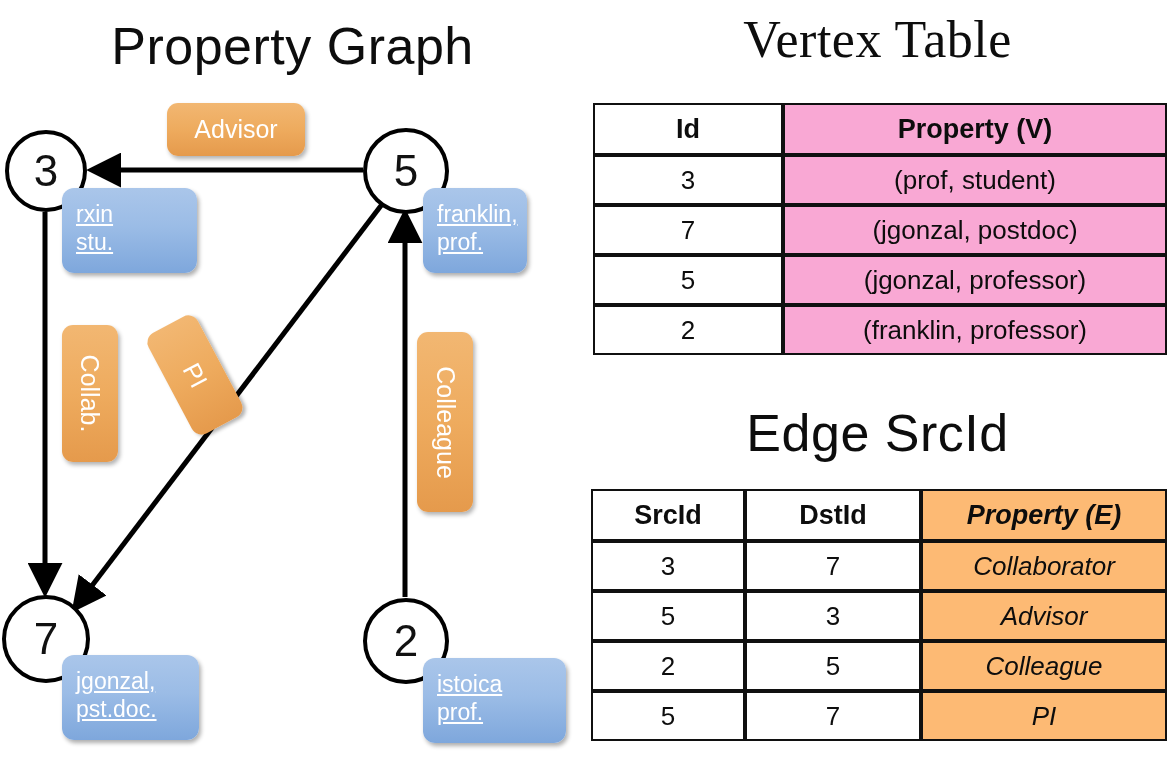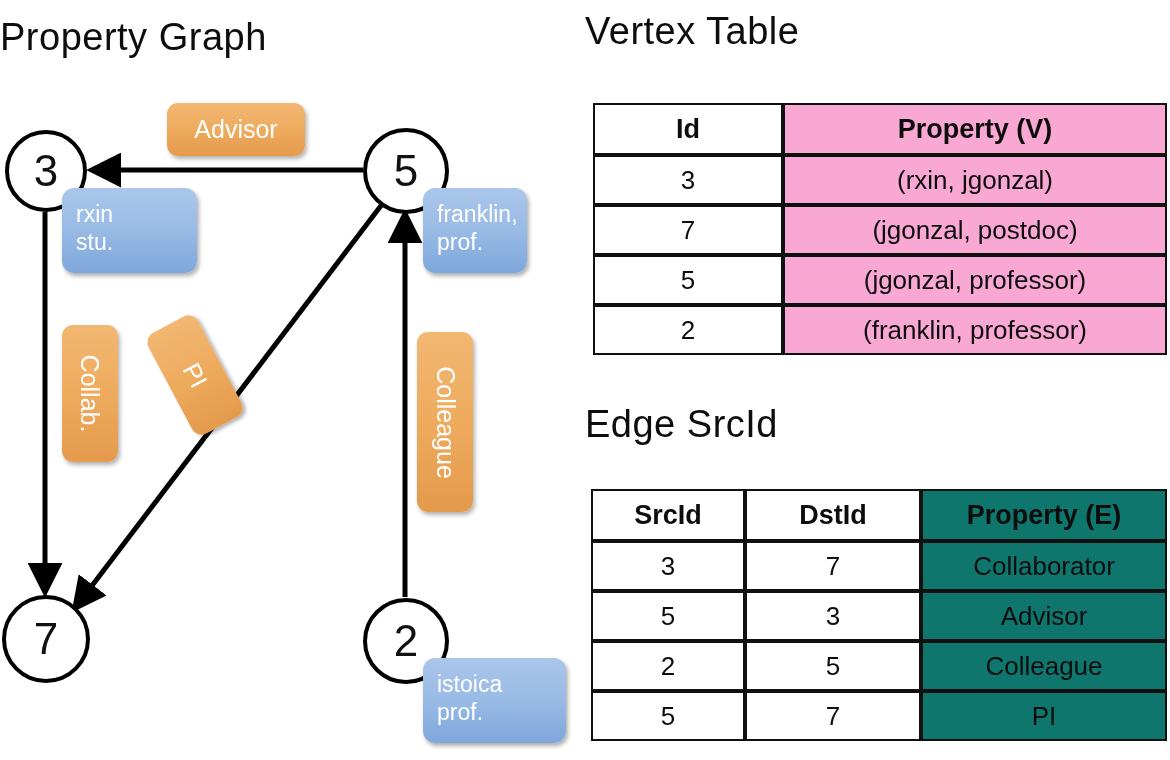--- a/index.html
+++ b/index.html
@@ -14,27 +14,28 @@
     overflow: hidden;
     font-family: "Liberation Sans", sans-serif;
     color: #000;
   }
 
   
   .title {
     position: absolute;
     font-family: "Liberation Sans", sans-serif;
     font-weight: 300;
-    font-size: 38px;
+    font-size: 52px;
     letter-spacing: 0.5px;
     color: #0d0d0d;
     white-space: nowrap;
+    text-align: center;
   }
   #title-property-graph { left: 0;    top: 16px;  width: 585px; }
-  #title-vertex-table   { left: 585px; top: 10px;  width: 585px; }
+  #title-vertex-table   { left: 585px; top: 10px;  width: 585px; font-family: Liberation Serif, serif; }
   #title-edge-table     { left: 585px; top: 403px; width: 585px; }
 
   
   #graph-panel {
     position: absolute;
     left: 0; top: 0;
     width: 585px; height: 760px;
   }
   #graph-svg { position: absolute; left: 0; top: 0; }
 
@@ -63,21 +64,21 @@
     box-shadow: 2px 3px 4px rgba(0,0,0,0.32);
     color: #ffffff;
     font-family: "Liberation Sans", sans-serif;
     font-weight: 300;
     font-size: 23px;
     line-height: 1.22;
     padding: 12px 0 0 14px;
     box-sizing: border-box;
     z-index: 4;
   }
-  .prop-box .ln { display: block; }
+  .prop-box .ln { display: block; text-decoration: underline; }
 
   
   .edge-label {
     position: absolute;
     border-radius: 11px;
     background: linear-gradient(to bottom, #f2b772 0%, #eeab5e 50%, #e59a4c 100%);
     box-shadow: 2px 3px 4px rgba(0,0,0,0.30);
     color: #ffffff;
     font-family: "Liberation Sans", sans-serif;
     font-weight: 300;
@@ -120,21 +121,21 @@
     height: 46px;
     vertical-align: middle;
     margin-top: 12px;
   }
   .tbl th {
     font-weight: 700;
     font-size: 27px;
     height: 48px;
   }
   .v-prop  { background: #f9a8d4; }
-  .e-prop  { background: #0f766e; }
+  .e-prop  { background: #fdba74; font-style: italic; }
   .plain   { background: #ffffff; }
 
   #vertex-table { left: 593px; top: 103px; width: 574px; }
   #vertex-table col.c-id   { width: 190px; }
   #vertex-table col.c-prop { width: 384px; }
 
   #edge-table { left: 591px; top: 489px; width: 576px; }
   #edge-table col.c-src  { width: 154px; }
   #edge-table col.c-dst  { width: 176px; }
   #edge-table col.c-eprop{ width: 246px; }
@@ -180,20 +181,24 @@
   <div class="prop-box" style="left:62px; top:188px; width:135px; height:85px;">
     <span class="ln">rxin</span>
     <span class="ln">stu.</span>
   </div>
 
   <div class="prop-box" style="left:423px; top:188px; width:104px; height:85px;">
     <span class="ln">franklin,</span>
     <span class="ln">prof.</span>
   </div>
 
+  <div class="prop-box" style="left:62px; top:655px; width:137px; height:85px;">
+    <span class="ln">jgonzal,</span>
+    <span class="ln">pst.doc.</span>
+  </div>
 
   <div class="prop-box" style="left:423px; top:658px; width:143px; height:85px;">
     <span class="ln">istoica</span>
     <span class="ln">prof.</span>
   </div>
 
   <div class="edge-label" style="left:167px; top:103px; width:138px; height:53px;">
     <span>Advisor</span>
   </div>
 
@@ -218,21 +223,21 @@
     </colgroup>
   <thead>
     <tr>
       <th class="plain">Id</th>
       <th class="v-prop">Property (V)</th>
     </tr>
   </thead>
   <tbody>
     <tr>
       <td class="plain">3</td>
-      <td class="v-prop">(rxin, jgonzal)</td>
+      <td class="v-prop">(prof, student)</td>
     </tr>
     <tr>
       <td class="plain">7</td>
       <td class="v-prop">(jgonzal, postdoc)</td>
     </tr>
     <tr>
       <td class="plain">5</td>
       <td class="v-prop">(jgonzal, professor)</td>
     </tr>
     <tr>

